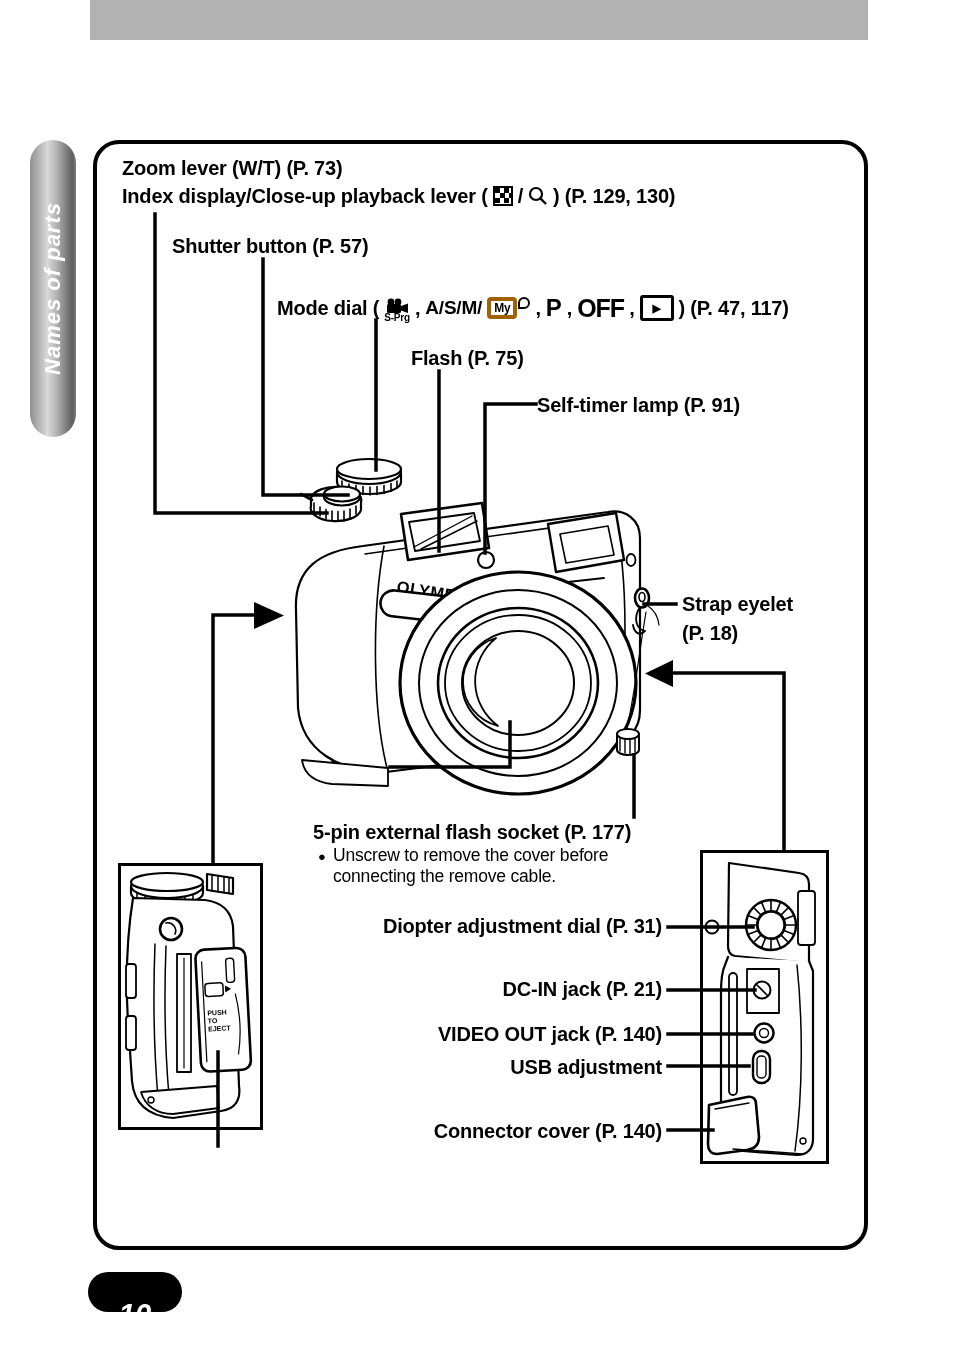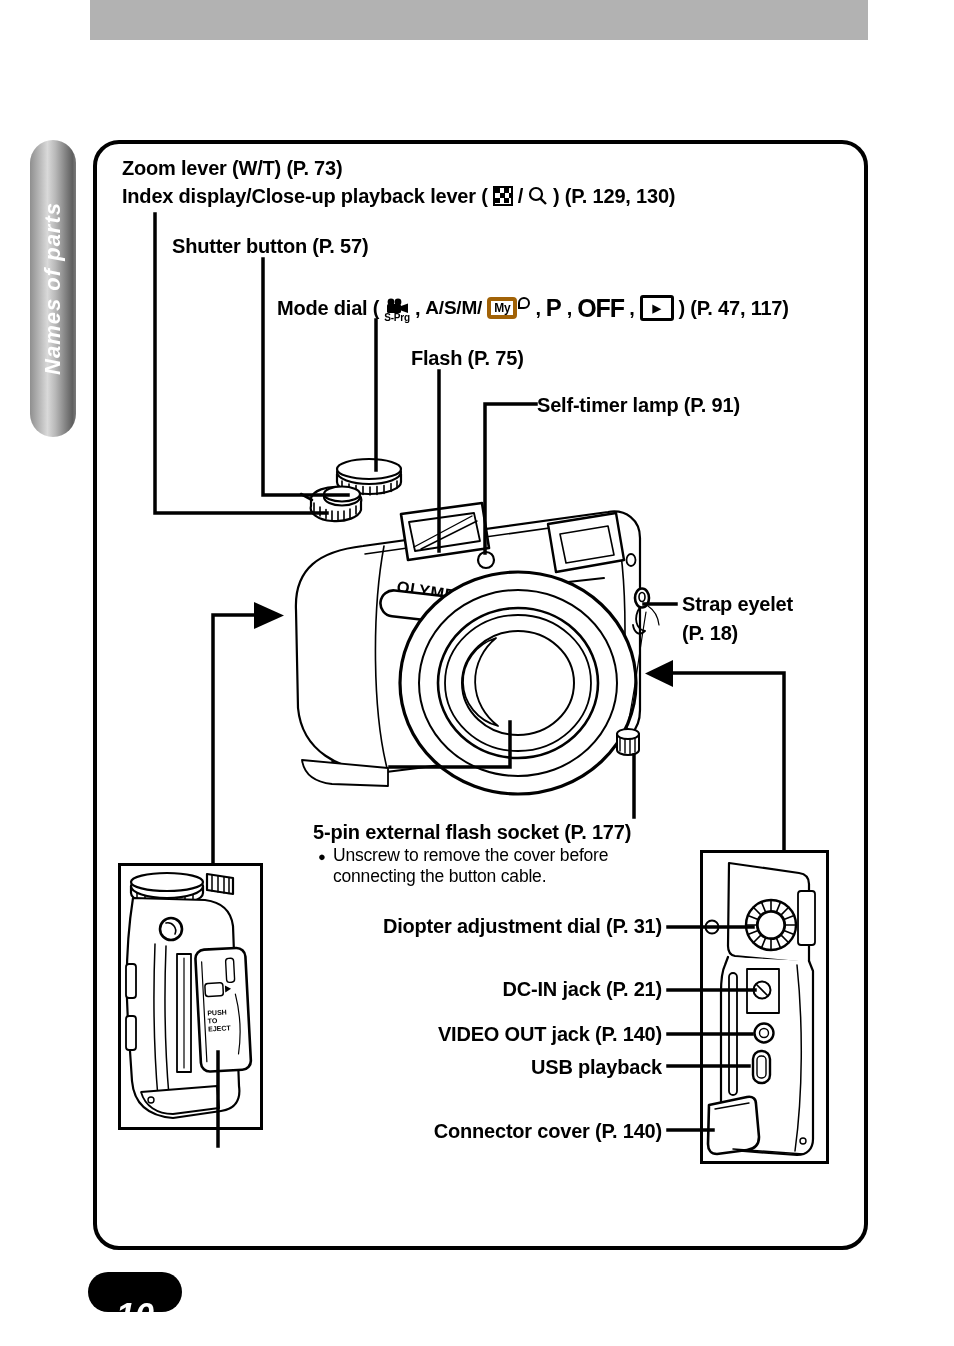--- a/index.html
+++ b/index.html
@@ -35,21 +35,21 @@
   .md-big{font-size:24px;font-weight:bold;letter-spacing:0;}
   .md-off{font-size:25px;font-weight:bold;letter-spacing:-1px;}
   .play-box{display:inline-flex;align-items:center;justify-content:center;width:28px;height:20px;
             border:3px solid #000;border-radius:3px;font-size:11px;line-height:1;}
   .sep{font-size:20px;font-weight:bold;}
   
   .frame{position:absolute;border:3px solid #000;background:#fff;}
   
   #page-pill{position:absolute;left:88px;top:1272px;width:94px;height:40px;background:#000;border-radius:20px;
              display:flex;align-items:center;justify-content:center;}
-  #page-pill .t{color:#fff;font-size:34px;font-weight:bold;font-style:italic;margin-top:44px;}
+  #page-pill .t{color:#fff;font-size:29px;font-weight:bold;font-style:italic;margin-top:44px;}
   svg{display:block;}
   .overlay{position:absolute;left:0;top:0;pointer-events:none;}
 </style>
 </head>
 <body>
 
 <div id="page">
 
   <div id="top-strip"></div>
 
@@ -119,27 +119,27 @@
     <div>Strap eyelet</div>
     <div>(P. 18)</div>
   </div>
 
   <div class="label" style="left:330px;top:756px;">Lens</div>
 
   <div class="label" style="left:313px;top:820px;">5-pin external flash socket (P. 177)</div>
   <div class="note" style="left:318px;top:845px;">
     <span class="bullet">●</span>
     <div>Unscrew to remove the cover before</div>
-    <div>connecting the button cable.</div>
+    <div>connecting the remove cable.</div>
   </div>
 
   <div class="label label-right" style="top:914px;">Diopter adjustment dial (P. 31)</div>
   <div class="label label-right" style="top:977px;padding-left:24px;">DC-IN jack (P. 21)</div>
   <div class="label label-right" style="top:1022px;">VIDEO OUT jack (P. 140)</div>
-  <div class="label label-right" style="top:1055px;">USB playback</div>
+  <div class="label label-right" style="top:1055px;">USB adjustment</div>
   <div class="label label-right" style="top:1119px;">Connector cover (P. 140)</div>
 
 
   <svg class="overlay" style="left:268px;top:450px;" width="400" height="350" viewBox="0 0 400 350" fill="none" stroke="#000" stroke-width="2.2" stroke-linejoin="round" stroke-linecap="round">
 
     <path d="M69,24 L69,32 A32,12 0 0 0 133,32 L133,24" fill="#fff"></path>
     <path d="M74,31 L74,39 M81,34 L81,42 M88,35.5 L88,43.5 M95,36.5 L95,44.5 M102,37 L102,45 M109,36.5 L109,44.5 M116,35.5 L116,43.5 M123,33.5 L123,41.5 M129,31 L129,38" stroke-width="1.6"></path>
     <ellipse cx="101" cy="22" rx="32" ry="12" fill="#fff"></ellipse>
     <ellipse cx="101" cy="19" rx="32" ry="10" fill="#fff"></ellipse>
 

